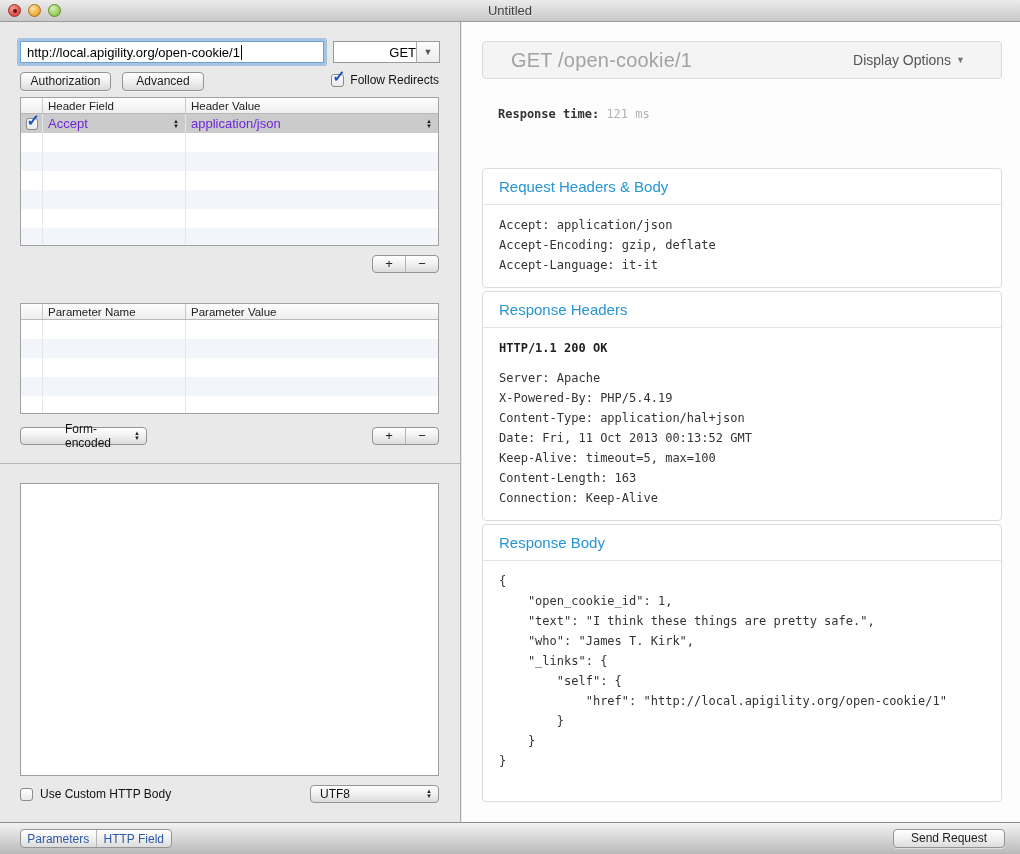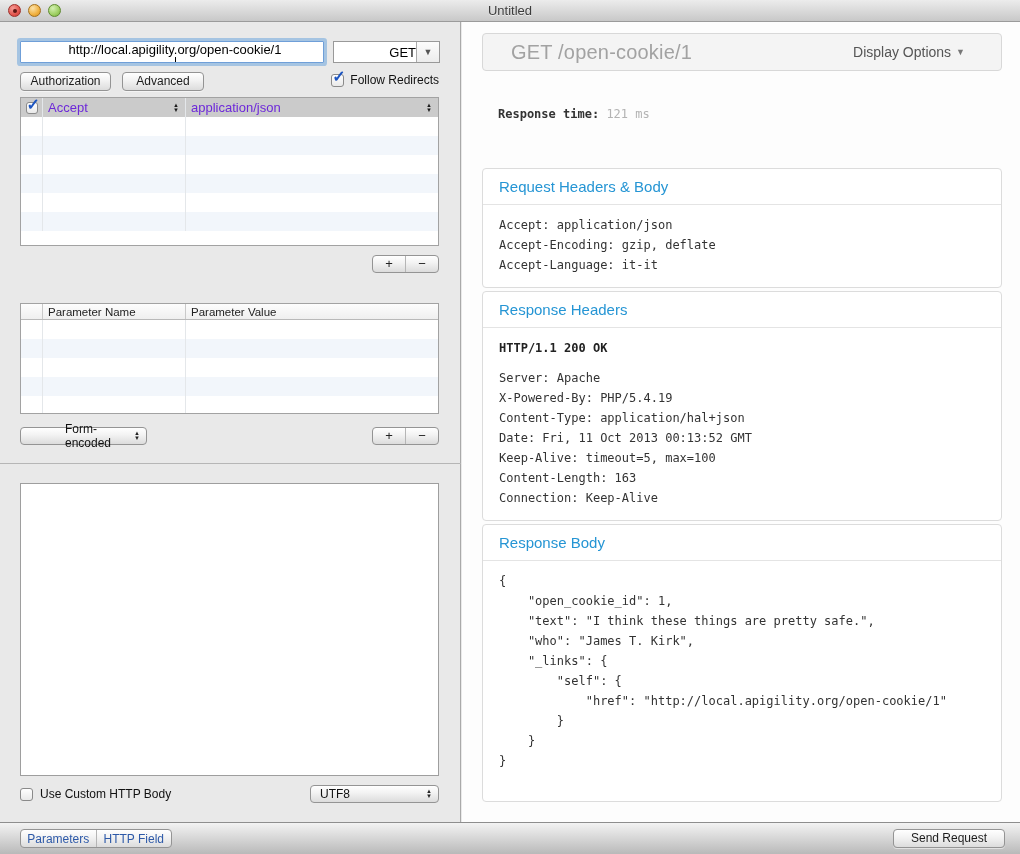--- a/index.html
+++ b/index.html
@@ -19,21 +19,21 @@
   .light.green { background:radial-gradient(circle at 35% 30%, #d4f0b2, #9ecf62 60%, #77ab3c); border:1px solid #5e8a2e; }
 
   
   .left-panel  { position:absolute; left:0; top:22px; width:461px; height:800px; background:#e9e9e9;
     border-right:1px solid #a9a9a9; }
   .right-panel { position:absolute; left:462px; top:22px; width:558px; height:800px; background:#fdfdfd; overflow:hidden; }
 
   
   .url-field { position:absolute; left:20px; top:19px; width:304px; height:22px; background:#fff;
     border:1px solid #6f9fd8; border-radius:1px; box-shadow:0 0 0 3px rgba(110,165,220,.55);
-    font-size:13px; color:#000; display:flex; align-items:center; padding-left:6px; white-space:nowrap; overflow:hidden;flex-direction:column; }
+    font-size:13px; color:#000; display:flex; align-items:center; padding-left:6px; white-space:nowrap; overflow:hidden; }
   .caret { display:inline-block; width:1px; height:15px; background:#000; margin-left:1px; }
   .method-combo { position:absolute; left:333px; top:19px; width:107px; height:22px; background:#fff;
     border:1px solid #999; display:flex; align-items:center; }
   .method-combo .mtext { flex:1; padding-left:8px; font-size:13px; color:#000;text-align:right; }
   .combo-arrow { width:23px; height:100%; border-left:1px solid #aaa; display:flex; align-items:center; justify-content:center;
     font-size:9px; color:#555; background:linear-gradient(#fcfcfc,#ececec); }
 
   
   .mac-btn { font-family:"Liberation Sans", sans-serif; font-size:12px; color:#1c1c1c; text-align:center;
     background:linear-gradient(#ffffff,#f2f2f2 45%,#dcdcdc); border:1px solid #949494; border-radius:4px;
@@ -84,21 +84,21 @@
   .popup .updown { display:flex; flex-direction:column; align-items:center; font-size:6px; line-height:5px; color:#222; }
   .popup-enc { left:20px;  top:405px; width:127px;padding-left:44px; }
   .popup-utf { left:310px; top:763px; width:129px; }
 
   .panel-divider { position:absolute; left:0; top:441px; width:461px; height:1px; background:#b6b6b6; }
 
   .body-area { position:absolute; left:20px; top:461px; width:419px; height:293px; background:#fff; border:1px solid #9e9e9e; }
   .custom-body { position:absolute; left:20px; top:765px; display:flex; align-items:center; gap:7px; }
 
   
-  .resp-header-card { position:absolute; left:20px; top:11px; width:520px; height:38px; background:#f4f4f4;
+  .resp-header-card { position:absolute; left:20px; top:19px; width:520px; height:38px; background:#f4f4f4;
     border:1px solid #d8d8d8; border-radius:4px; display:flex; align-items:center; }
   .resp-title { margin-left:28px; font-size:20px; color:#a2a2a2; letter-spacing:.2px; }
   .display-options { position:absolute; right:36px; font-size:14px; color:#555; display:flex; align-items:center; gap:5px; }
   .display-options .dcaret { font-size:9px; color:#777; }
 
   .resp-time { position:absolute; left:36px; top:85px; font-family:"DejaVu Sans Mono", monospace; font-size:12px; }
   .resp-time .lbl { font-weight:bold; color:#333; }
   .resp-time .val { color:#b3b3b3; }
 
   .cards { position:absolute; left:20px; top:146px; width:520px; }
@@ -148,20 +148,25 @@
     <button class="mac-btn btn-adv">Advanced</button>
 
     <label class="follow">
       <span class="cb">
           <span class="check">✓</span>
         </span>
       <span class="cb-label">Follow Redirects</span>
     </label>
 
     <div class="table headers-table">
+      <div class="thead grid-cols">
+        <div class="th"></div>
+        <div class="th">Header Field</div>
+        <div class="th">Header Value</div>
+      </div>
       <div class="tbody">
         <div class="trow selected grid-cols">
           <div class="cell ck">
               <span class="cb" style="width:12px;height:12px">
                 <span class="check">✓</span>
               </span>
             </div>
           <div class="cell">
             <span class="cell-text">Accept</span>
             <span class="stepper">

